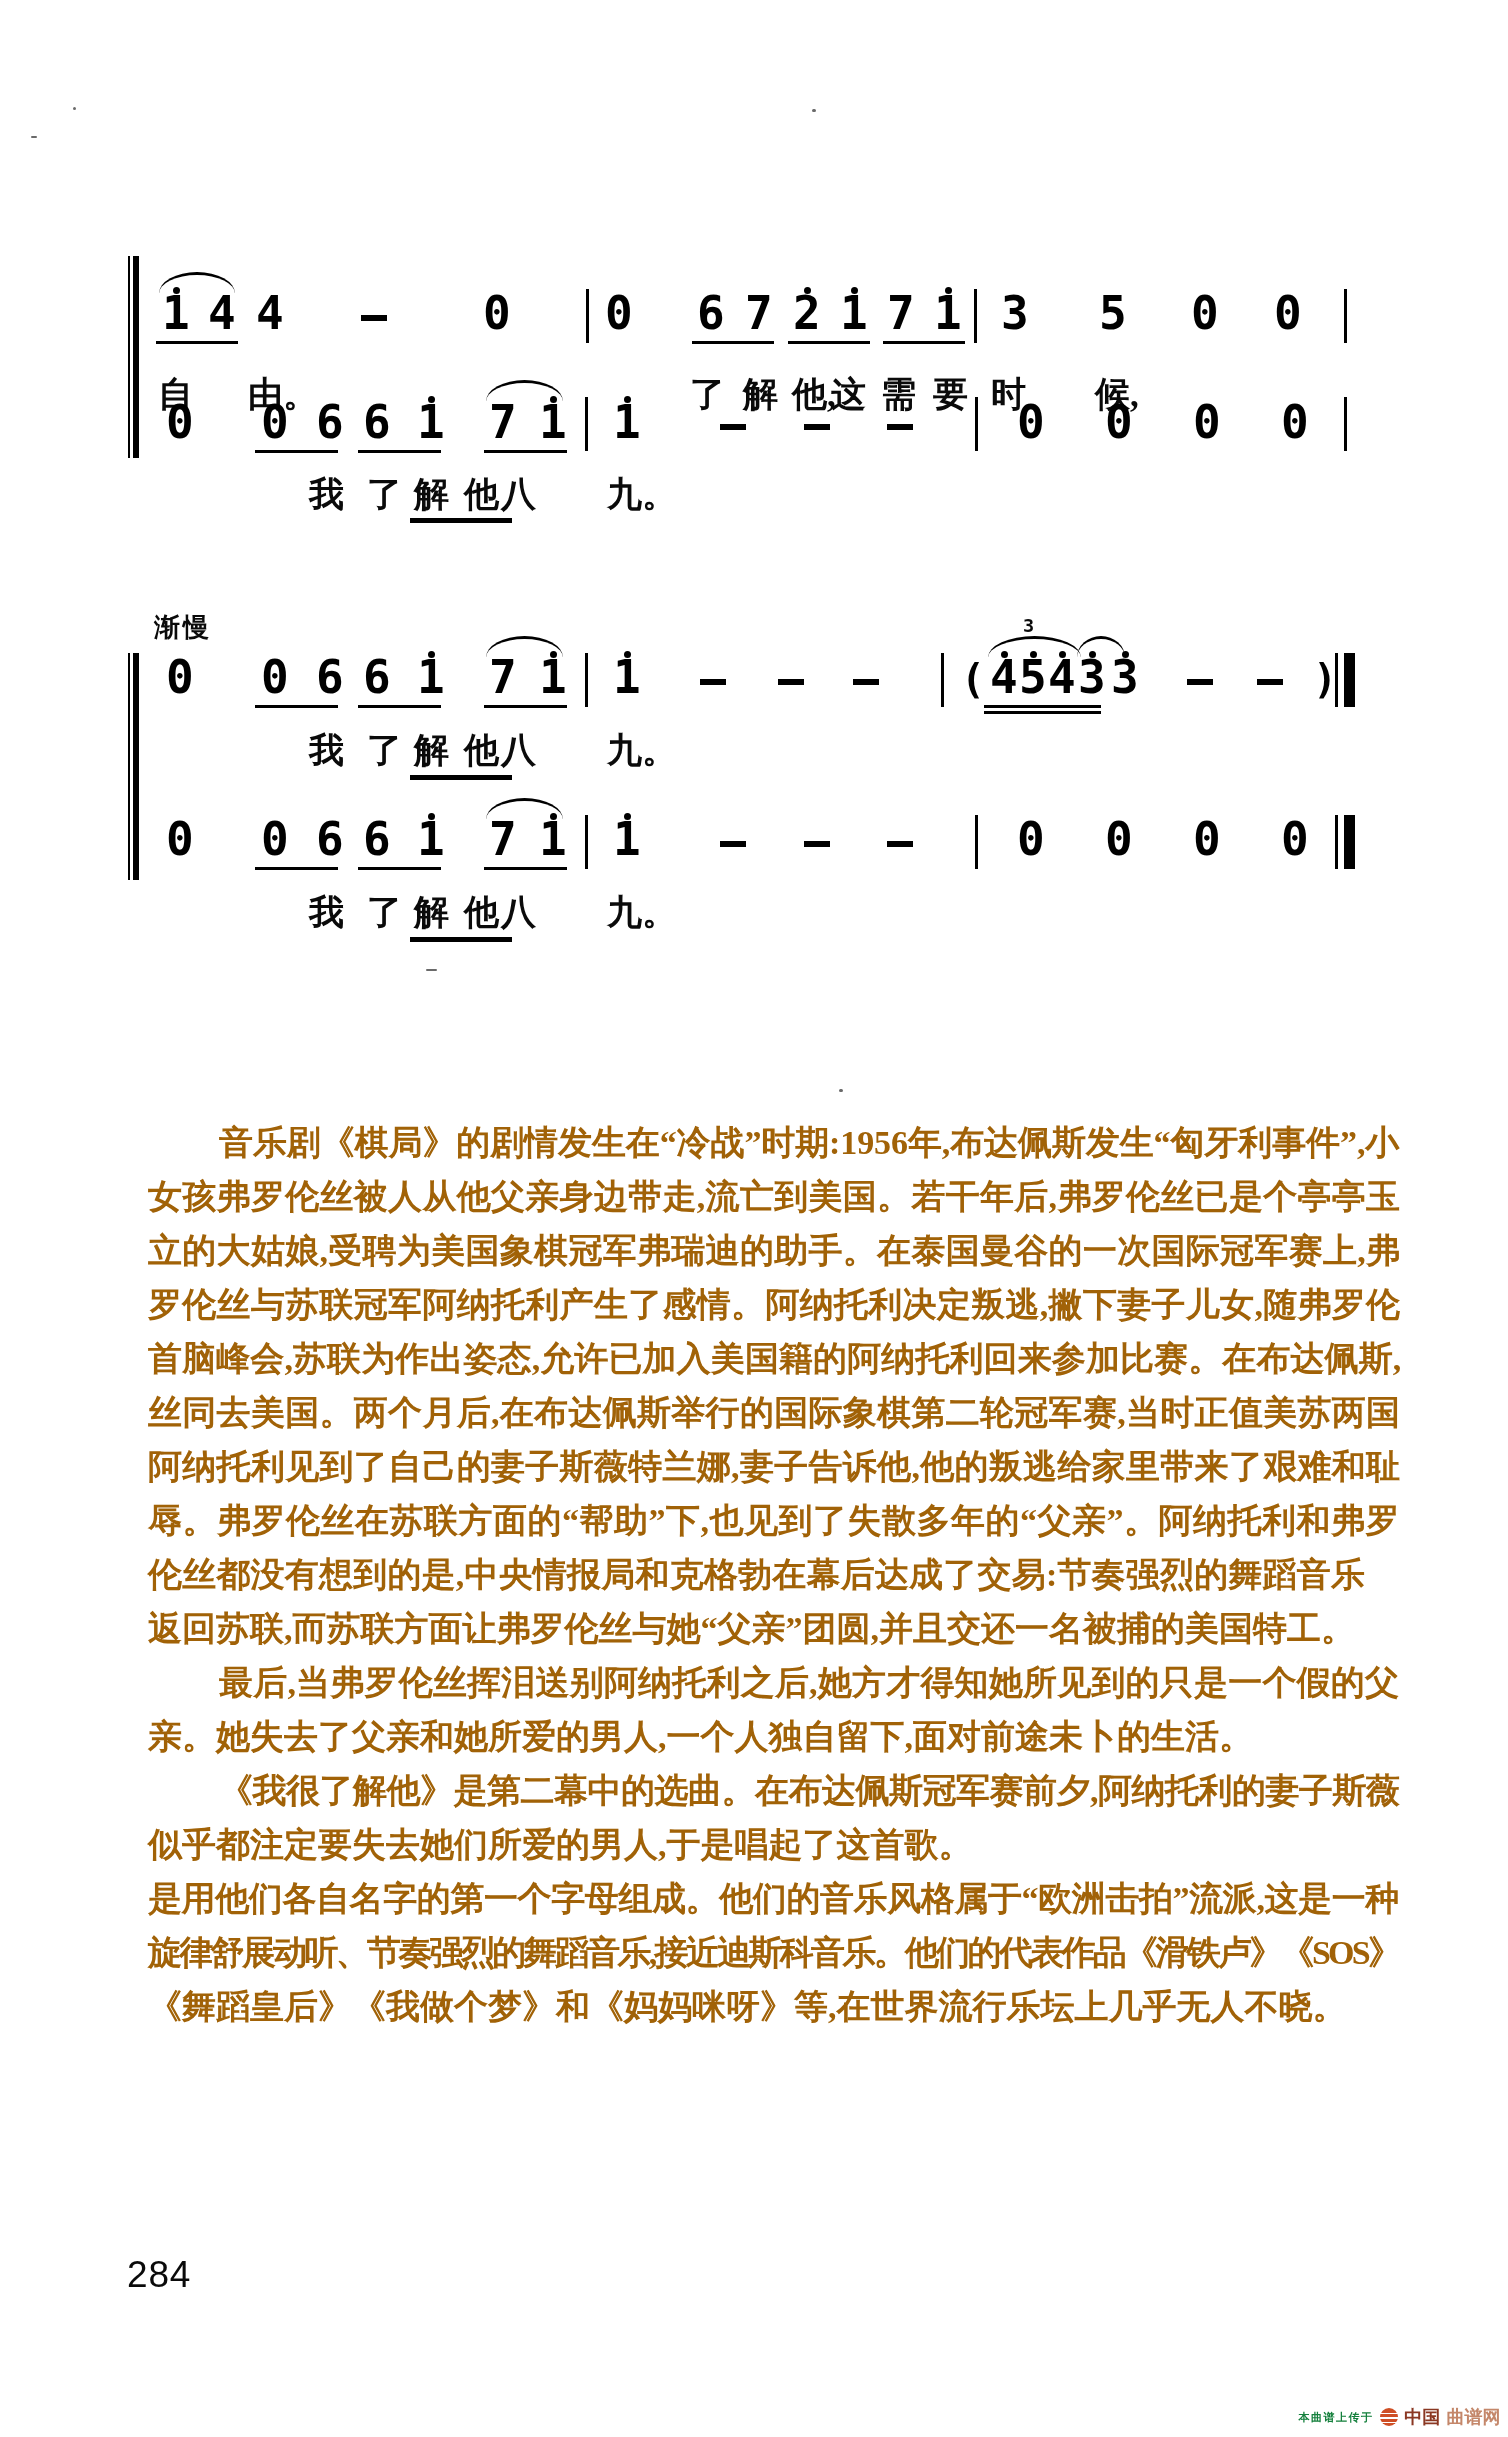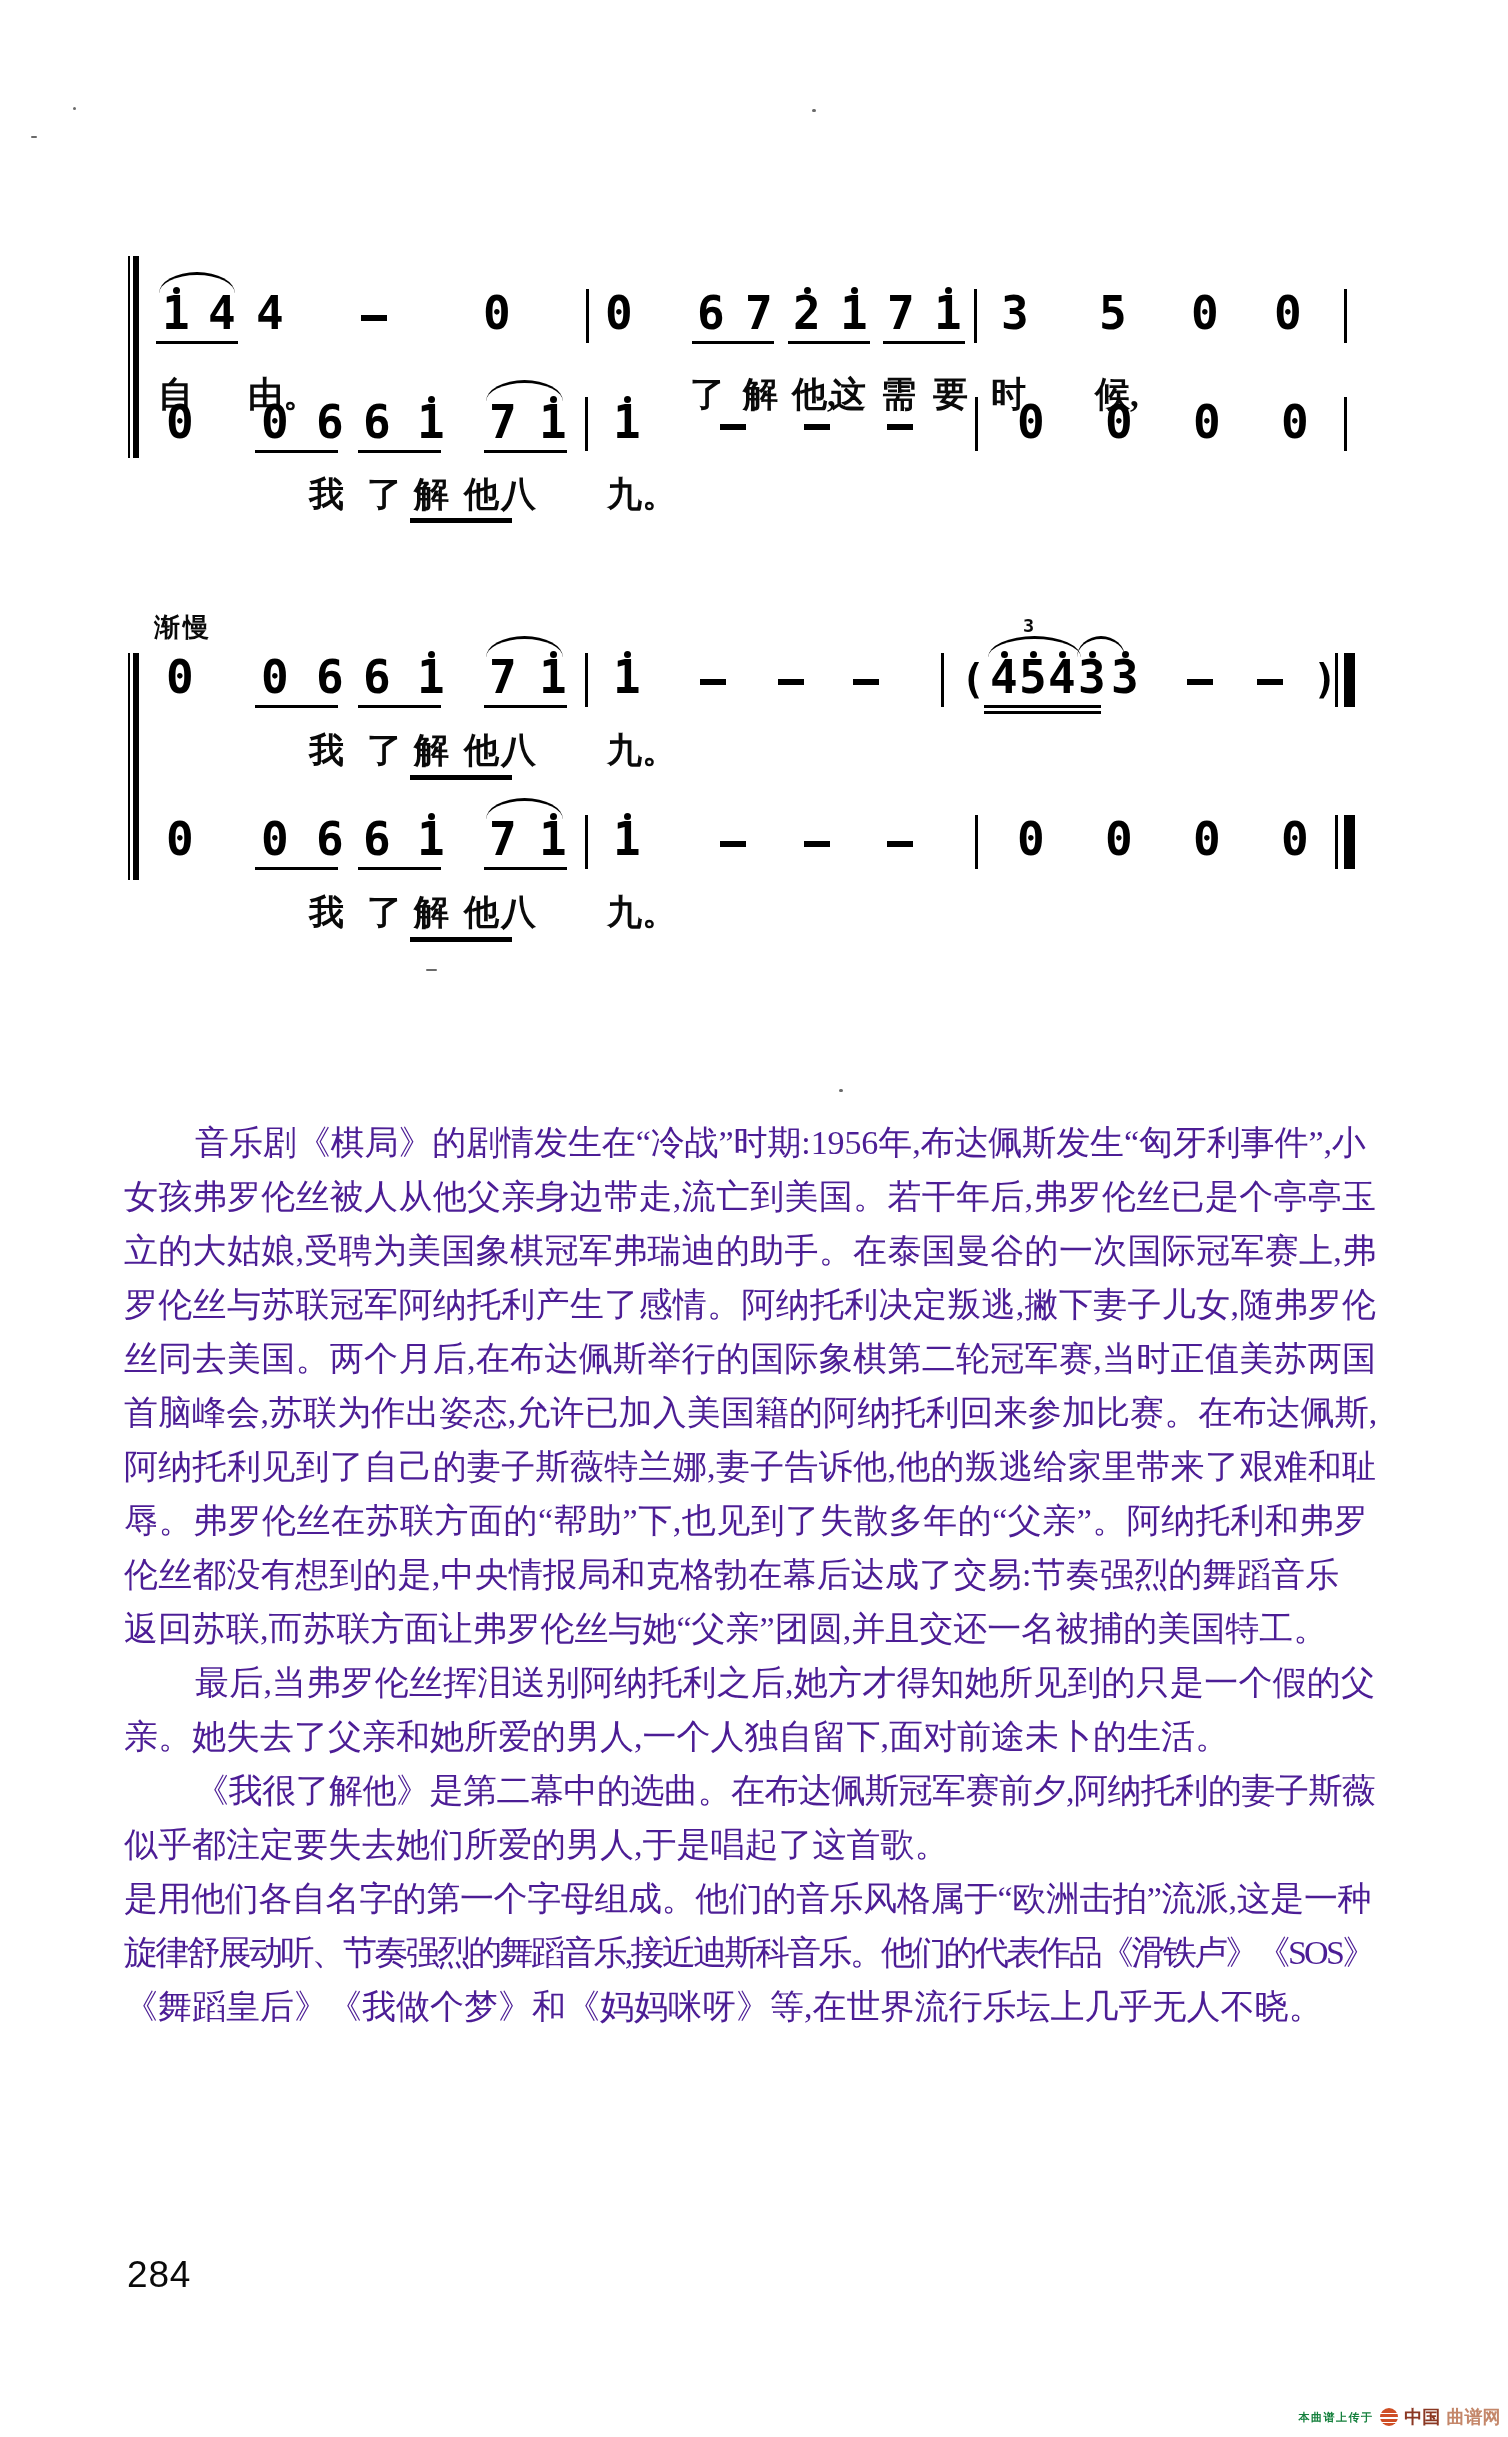--- a/index.html
+++ b/index.html
@@ -19,22 +19,22 @@
   .arc{position:absolute;height:18.5px;border-top:3.1px solid #000;
        border-radius:50% 50% 0 0 / 100% 100% 0 0;}
   .tri{position:absolute;font-family:"DejaVu Sans Mono", monospace;font-weight:700;
        font-size:18.5px;line-height:18.5px;}
   .lyric{position:absolute;font-size:35px;line-height:40px;font-weight:700;
          font-family:"Liberation Serif", serif;}
   .lyrul{position:absolute;height:4.6px;background:#000;}
   .tempo{position:absolute;left:154px;top:610px;font-size:26px;font-weight:800;
          font-family:"DejaVu Sans", sans-serif;letter-spacing:3.1px;}
   
-  .bodytext{position:absolute;left:124px;top:1120px;width:1250px;font-size:34px;
-            font-weight:400;color:#4c1d95;}
+  .bodytext{position:absolute;left:148px;top:1120px;width:1250px;font-size:34px;
+            font-weight:700;color:#a16207;}
   .bline{height:54px;white-space:nowrap;}
   
   .pagenum{position:absolute;left:127px;top:2254px;font-size:37px;font-weight:400;
            font-family:Liberation Sans, sans-serif;letter-spacing:0.8px;}
   .watermark{position:absolute;right:8.5px;top:2405px;display:flex;align-items:center;
              gap:6.2px;font-family:"DejaVu Sans", sans-serif;}
   .wm-pre{font-size:11px;font-weight:600;color:#15803d;letter-spacing:1.5px;}
   .wm-logo{display:inline-block;width:18.5px;height:18.5px;border-radius:50%;
            background:linear-gradient(#cf4e24 0 28%,#fff 28% 36%,#cf4e24 36% 52%,
                       #fff 52% 60%,#cf4e24 60% 78%,#fff 78% 86%,#cf4e24 86%);}
@@ -202,22 +202,22 @@
       <div class="lyric" style="left: 464px; top: 893px;">他</div>
       <div class="lyric" style="left: 501px; top: 893px;">八</div>
       <div class="lyric" style="left: 607px; top: 893px;">九。</div>
       <div class="lyrul" style="left: 410px; top: 937px; width: 102px;"></div>
     </div>
   <div class="bodytext" id="bodytext">
       <div class="bline" style="padding-left: 71px;"><span style="letter-spacing: -0.1px;">音乐剧《棋局》的剧情发生在“冷战”时期:1956年,布达佩斯发生“匈牙利事件”,小</span></div>
       <div class="bline"><span style="letter-spacing: 0.3px;">女孩弗罗伦丝被人从他父亲身边带走,流亡到美国。若干年后,弗罗伦丝已是个亭亭玉</span></div>
       <div class="bline"><span style="letter-spacing: 0.3px;">立的大姑娘,受聘为美国象棋冠军弗瑞迪的助手。在泰国曼谷的一次国际冠军赛上,弗</span></div>
       <div class="bline"><span style="letter-spacing: 0.3px;">罗伦丝与苏联冠军阿纳托利产生了感情。阿纳托利决定叛逃,撇下妻子儿女,随弗罗伦</span></div>
+      <div class="bline"><span style="letter-spacing: 0.1px;">首脑峰会,苏联为作出姿态,允许已加入美国籍的阿纳托利回来参加比赛。在布达佩斯,</span></div>
       <div class="bline"><span style="letter-spacing: 0.3px;">丝同去美国。两个月后,在布达佩斯举行的国际象棋第二轮冠军赛,当时正值美苏两国</span></div>
-      <div class="bline"><span style="letter-spacing: 0.1px;">首脑峰会,苏联为作出姿态,允许已加入美国籍的阿纳托利回来参加比赛。在布达佩斯,</span></div>
       <div class="bline"><span style="letter-spacing: 0.3px;">阿纳托利见到了自己的妻子斯薇特兰娜,妻子告诉他,他的叛逃给家里带来了艰难和耻</span></div>
       <div class="bline"><span style="letter-spacing: 0.5px;">辱。弗罗伦丝在苏联方面的“帮助”下,也见到了失散多年的“父亲”。阿纳托利和弗罗</span></div>
       <div class="bline"><span style="letter-spacing: 0.2px;">伦丝都没有想到的是,中央情报局和克格勃在幕后达成了交易:节奏强烈的舞蹈音乐</span></div>
       <div class="bline"><span>返回苏联,而苏联方面让弗罗伦丝与她“父亲”团圆,并且交还一名被捕的美国特工。</span></div>
       <div class="bline" style="padding-left: 71px;"><span style="letter-spacing: 0.2px;">最后,当弗罗伦丝挥泪送别阿纳托利之后,她方才得知她所见到的只是一个假的父</span></div>
       <div class="bline"><span>亲。她失去了父亲和她所爱的男人,一个人独自留下,面对前途未卜的生活。</span></div>
       <div class="bline" style="padding-left: 71px;"><span style="letter-spacing: -0.5px; margin-top: 19px;">《我很了解他》是第二幕中的选曲。在布达佩斯冠军赛前夕,阿纳托利的妻子斯薇</span></div>
       <div class="bline"><span>似乎都注定要失去她们所爱的男人,于是唱起了这首歌。</span></div>
       <div class="bline"><span style="letter-spacing: -0.4px;">是用他们各自名字的第一个字母组成。他们的音乐风格属于“欧洲击拍”流派,这是一种</span></div>
       <div class="bline"><span style="letter-spacing: -2.7px;">旋律舒展动听、节奏强烈的舞蹈音乐,接近迪斯科音乐。他们的代表作品《滑铁卢》《SOS》</span></div>

